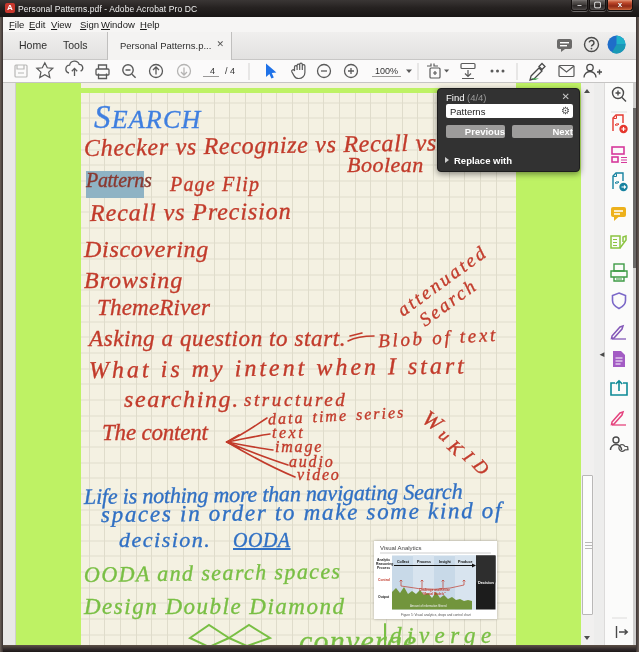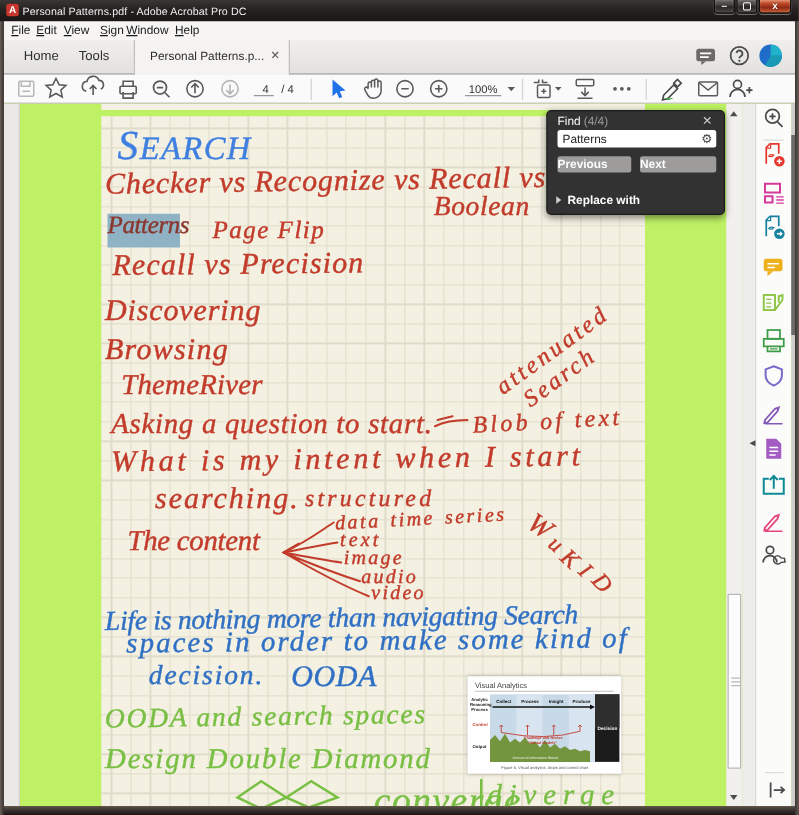--- a/index.html
+++ b/index.html
@@ -64,21 +64,21 @@
   
   #find { left:437px; top:88px; width:143px; height:84px; background:#323232;
     border:1px solid #1d1d1d; border-radius:4px; box-shadow:0 2px 6px rgba(0,0,0,0.45); z-index:50; }
   #find .title { position:absolute; left:8px; top:3px; font-size:9.5px; font-weight:normal; color:#fff; }
   #find .cnt { position:absolute; left:29px; top:3px; font-size:9.5px; color:#9a9a9a; }
   #find .close { position:absolute; right:9px; top:2px; font-size:10px; color:#c8c8c8; }
   #find .input { position:absolute; left:8px; top:15px; width:127px; height:14px; background:#fff; border-radius:2px; }
   #find .input .q { position:absolute; left:4px; top:2px; font-size:9.5px; color:#222; }
   #find .gear { position:absolute; right:3px; top:1px; font-size:10px; color:#4a4a4a; }
   #find .btn { position:absolute; top:36px; height:13px; background:#9d9c9b; border-radius:2px;
-    color:#fdfdfd; font-size:9.5px; font-weight:bold; text-align:left; line-height:13px; }
+    color:#fdfdfd; font-size:9.5px; font-weight:bold; text-align:right; line-height:13px; }
   #find .prev { left:8px; width:59px; }
   #find .next { left:74px; width:61px; }
   #find .rep { position:absolute; left:16px; top:66px; font-size:9.5px; font-weight:bold; color:#fff; }
   #find .tri { position:absolute; left:7px; top:68px; width:0; height:0;
     border-left:4px solid #cfcfcf; border-top:3px solid transparent; border-bottom:3px solid transparent; }
 
   #bottomborder { left:0; top:645px; width:639px; height:7px;
     background:linear-gradient(#5e5248, #30292a 60%, #1d1817); }
   #leftborder { left:0; top:17px; width:3px; height:635px; background:linear-gradient(to right,#6a5f58,#3a3231); }
   #rightborder { left:636px; top:17px; width:3px; height:635px; background:linear-gradient(to left,#6a5f58,#3a3231); }
@@ -255,21 +255,21 @@
 
     <div class="hw red" style="left:342px; top:315px; font-size:22px; transform:rotate(35deg);">W</div>
     <div class="hw red" style="left:359px; top:332px; font-size:18px; transform:rotate(40deg);">u</div>
     <div class="hw red" style="left:368px; top:344px; font-size:19px; transform:rotate(42deg);">K</div>
     <div class="hw red" style="left:384px; top:353px; font-size:18px; transform:rotate(45deg);">I</div>
     <div class="hw red" style="left:393px; top:363px; font-size:19px; transform:rotate(48deg);">D</div>
 
     <div class="hw pen" style="left:3px; top:391px; font-size:22px; letter-spacing:-0.2px; transform:rotate(-0.8deg); transform-origin:left center;">Life is nothing more than navigating Search</div>
     <div class="hw pen" style="left:20px; top:409px; font-size:23px; letter-spacing:1.7px; transform:rotate(-0.6deg); transform-origin:left center;">spaces in order to make some kind of</div>
     <div class="hw pen" style="left:38px; top:434px; font-size:22px; letter-spacing:1.5px;">decision.</div>
-    <div class="hw pen" style="left:152px; top:436px; font-size:24px; letter-spacing:0.5px;">OODA</div>
+    <div class="hw pen" style="left:152px; top:436px; font-size:20px; letter-spacing:0.5px;text-decoration:underline;">OODA</div>
 
     <div class="hw grn" style="left:3px; top:469px; font-size:22px; letter-spacing:1.4px; transform:rotate(-0.8deg); transform-origin:left center;">OODA and search spaces</div>
     <div class="hw grn" style="left:3px; top:501px; font-size:23px; letter-spacing:1.5px;">Design Double Diamond</div>
     <div class="hw grn" style="left:218px; top:531px; font-size:30px; letter-spacing:1.2px;">converge</div>
     <div class="hw grn" style="left:309px; top:530px; font-size:23px; letter-spacing:5.5px;">diverge</div>
 
     <svg class="abs" style="left:0; top:0;" width="435" height="552" viewBox="0 0 435 552">
       <g stroke="#c23b2b" stroke-width="1.6" fill="none" stroke-linecap="round">
         <path d="M267 248 q10 -5 26 -5"></path>
         <path d="M281 240 l-12 3"></path>

